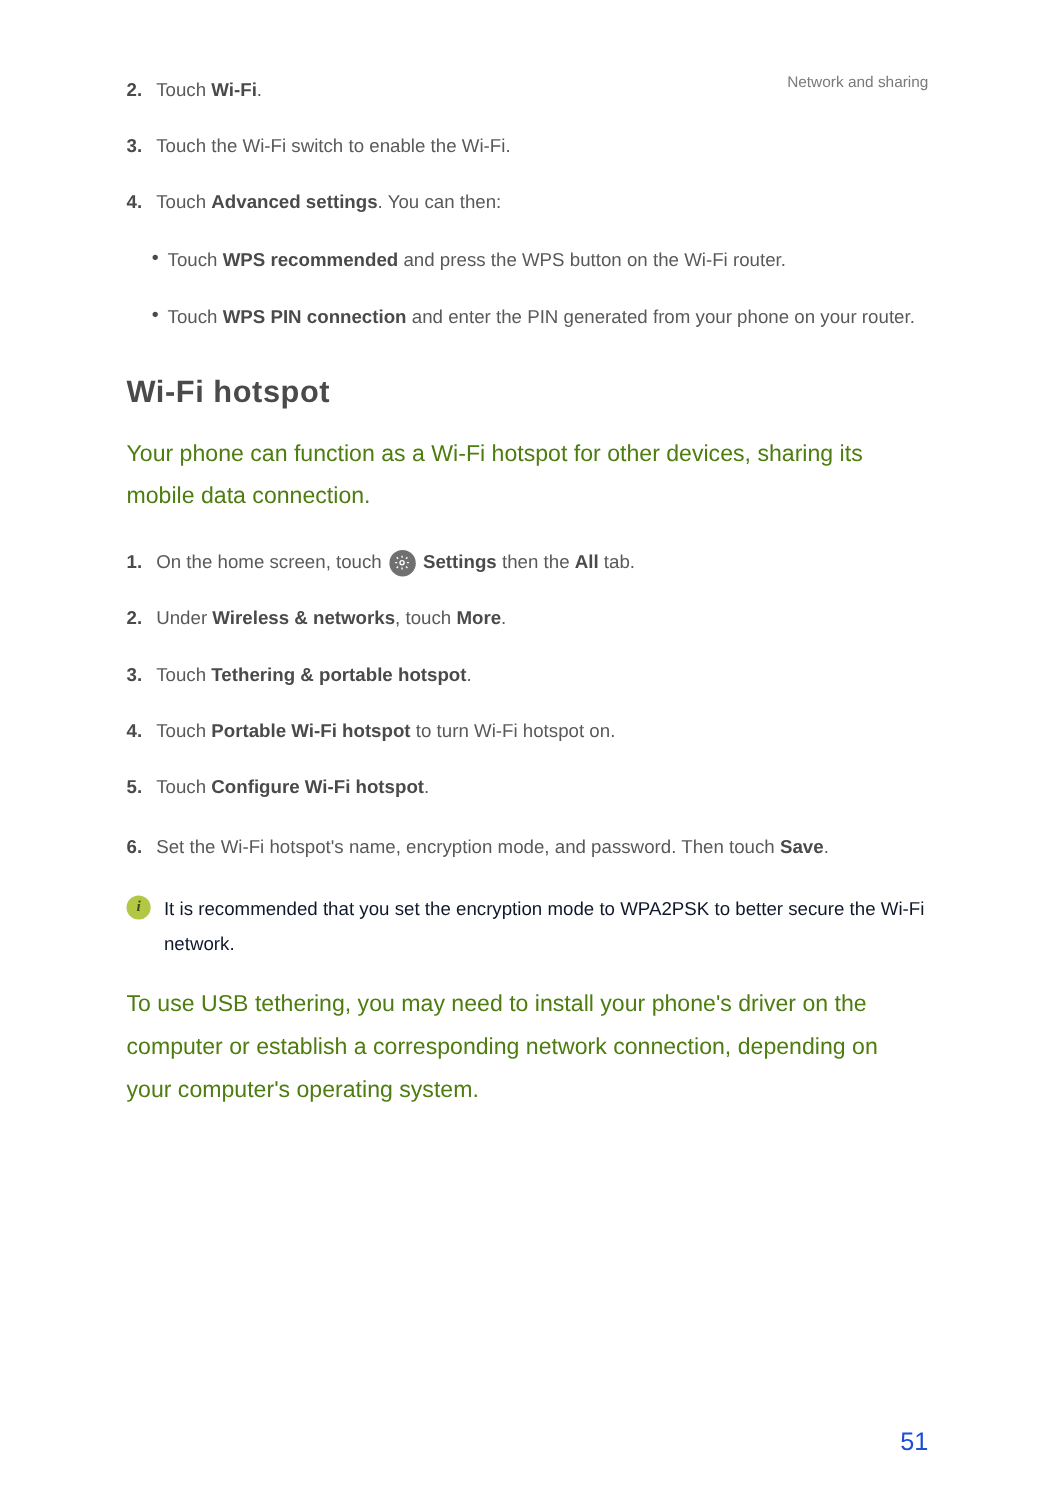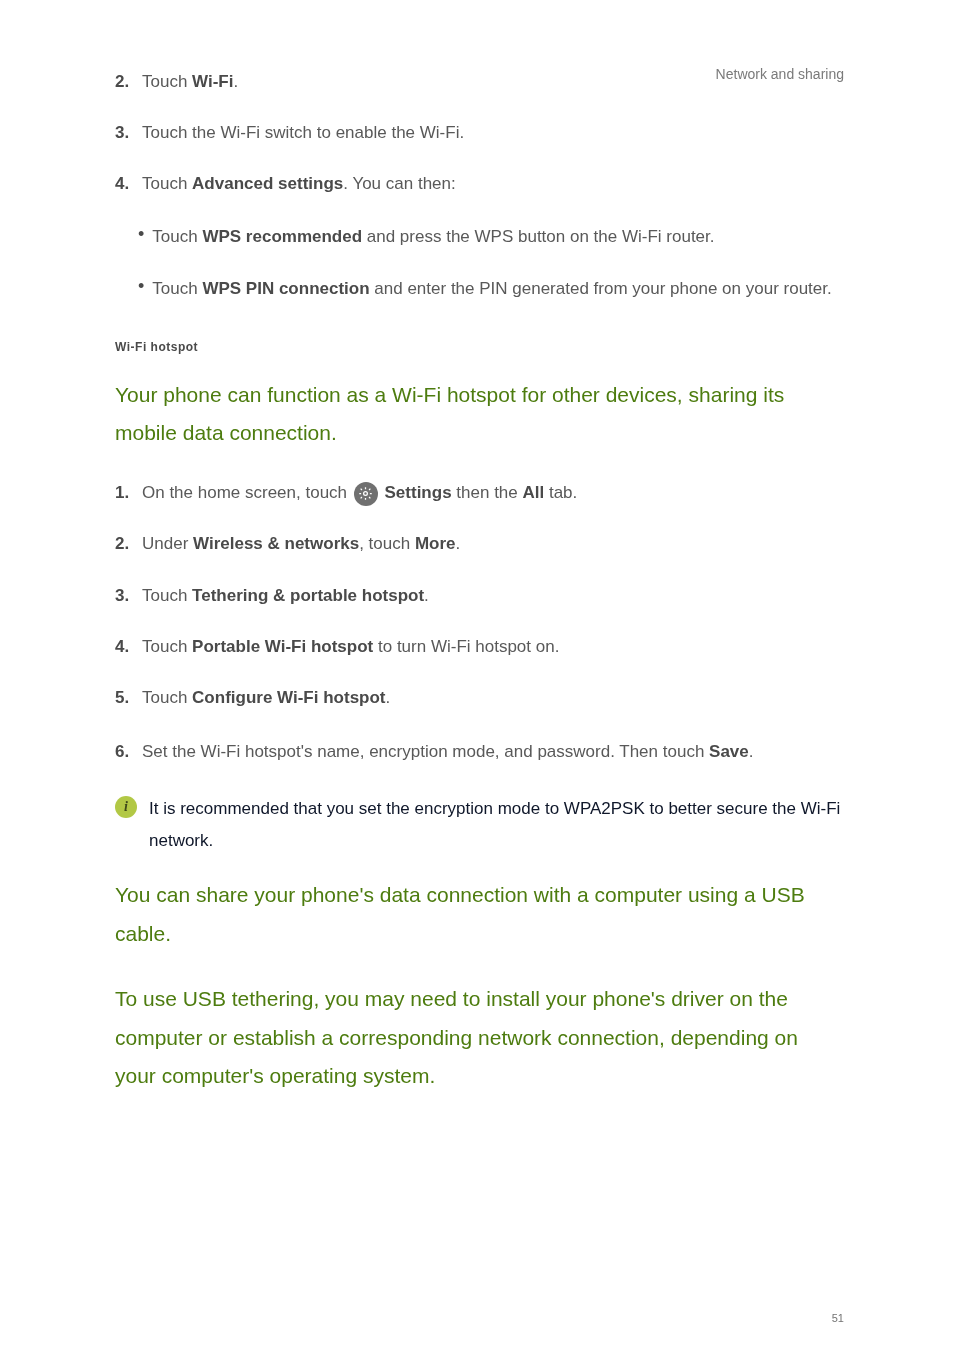--- a/index.html
+++ b/index.html
@@ -71,21 +71,21 @@
     }
     h1 {
       color: #d25f1f;
       font-size: 29px;
       font-weight: bold;
       margin-top: 30px;
       line-height: 2.0;
     }
     h2 {
       color: #4a4a4a;
-      font-size: 12px;
+      font-size: 28px;
       font-weight: bold;
       margin-top: 34px;
       margin-bottom: 22px;
       letter-spacing: 0.5px;
     }
     .paragraph {
       font-size: 21px;
       color: #4d7c0f;
       line-height: 1.85;
       margin-bottom: 26px;
@@ -132,22 +132,22 @@
     }
     .info-text {
       font-size: 17px;
       color: #0f172a;
       line-height: 1.85;
     }
     .page-number {
       position: absolute;
       bottom: 28px;
       right: 110px;
-      font-size: 11px;
-      color: #737373;
+      font-size: 23px;
+      color: #1d4ed8;
     }
     .step-4-container {
       margin-bottom: 10px;
     }
   </style>
 </head>
 <body>
 
 <div class="header-label">Network and sharing</div>
 
@@ -242,19 +242,18 @@
   </div>
 
   <div class="info-box">
     <span class="info-icon">
         <span class="info-icon-text">i</span>
       </span>
     <span class="info-text">It is recommended that you set the encryption mode to WPA2PSK to better secure the Wi-Fi network.</span>
   </div>
 
 
-  <p class="paragraph">You can share your phone's data connection with a computer using a USB cable.</p>
 
   <p class="paragraph" style="margin-bottom:0;">To use USB tethering, you may need to install your phone's driver on the computer or establish a corresponding network connection, depending on your computer's operating system.</p>
 
 </div>
 
 <div class="page-number">51</div>
 
 </body></html>

